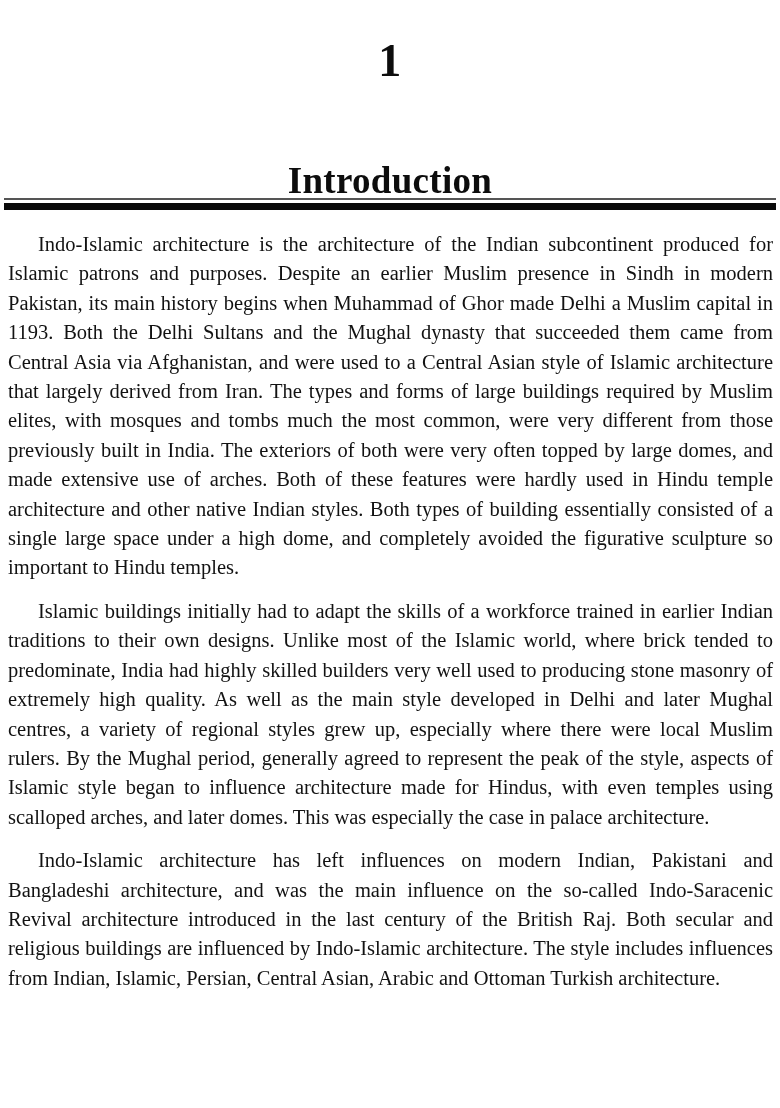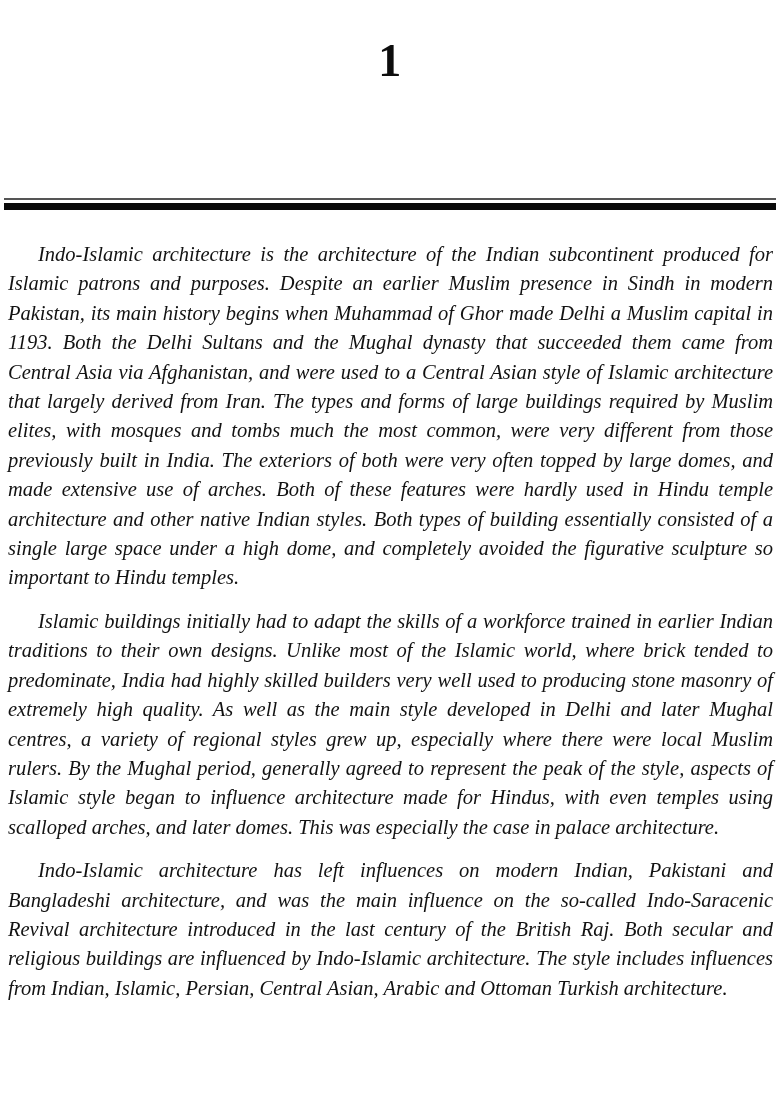--- a/index.html
+++ b/index.html
@@ -83,24 +83,23 @@
     top: 5px;
     left: 0;
     width: 100%;
     height: 7px;
     background: #0a0a0a;
   }
 
   
   .body-text {
     position: absolute;
-    top: 240px;
+    top: 230px;
     left: 8px;
     width: 765px;
-    font-style: italic;
   }
 
   .paragraph {
     margin: 0 0 14px 0;
     font-size: 20.5px;
     line-height: 29.4px;
     text-align: justify;
     text-justify: inter-word;
     text-indent: 30px;
     color: #121212;
@@ -111,20 +110,21 @@
     margin-bottom: 8px;
   }
 </style>
 </head>
 <body>
 
 <div class="page">
 
   <div class="chapter-number">1</div>
 
+  <h1 class="chapter-title">Introduction</h1>
 
   <div class="rule-group">
     <div class="rule-thin"></div>
     <div class="rule-gap"></div>
     <div class="rule-thick"></div>
   </div>
 
   <div class="body-text">
     <p class="paragraph">Indo-Islamic architecture is the architecture of the Indian subcontinent produced for Islamic patrons and purposes. Despite an earlier Muslim presence in Sindh in modern Pakistan, its main history begins when Muhammad of Ghor made Delhi a Muslim capital in 1193. Both the Delhi Sultans and the Mughal dynasty that succeeded them came from Central Asia via Afghanistan, and were used to a Central Asian style of Islamic architecture that largely derived from Iran. The types and forms of large buildings required by Muslim elites, with mosques and tombs much the most common, were very different from those previously built in India. The exteriors of both were very often topped by large domes, and made extensive use of arches. Both of these features were hardly used in Hindu temple architecture and other native Indian styles. Both types of building essentially consisted of a single large space under a high dome, and completely avoided the figurative sculpture so important to Hindu temples.</p>
     <p class="paragraph">Islamic buildings initially had to adapt the skills of a workforce trained in earlier Indian traditions to their own designs. Unlike most of the Islamic world, where brick tended to predominate, India had highly skilled builders very well used to producing stone masonry of extremely high quality. As well as the main style developed in Delhi and later Mughal centres, a variety of regional styles grew up, especially where there were local Muslim rulers. By the Mughal period, generally agreed to represent the peak of the style, aspects of Islamic style began to influence architecture made for Hindus, with even temples using scalloped arches, and later domes. This was especially the case in palace architecture.</p>

